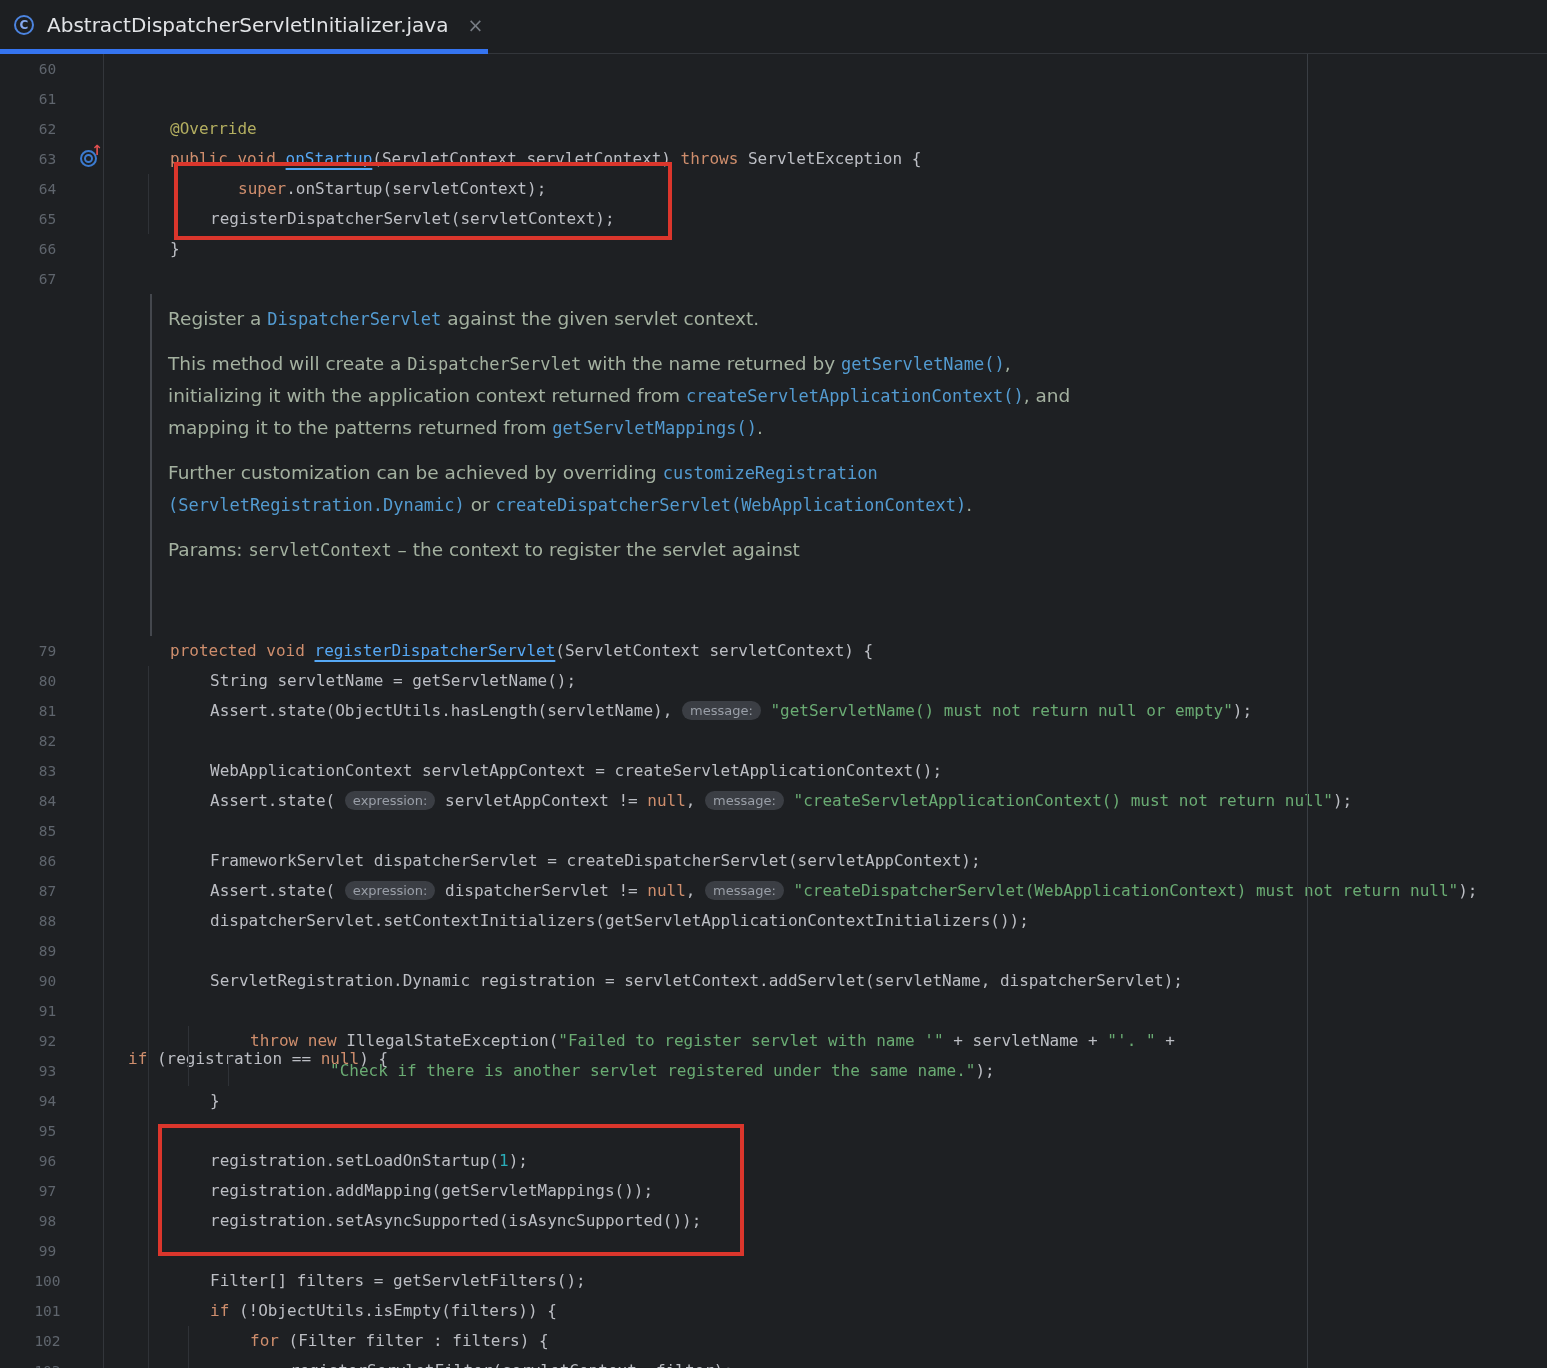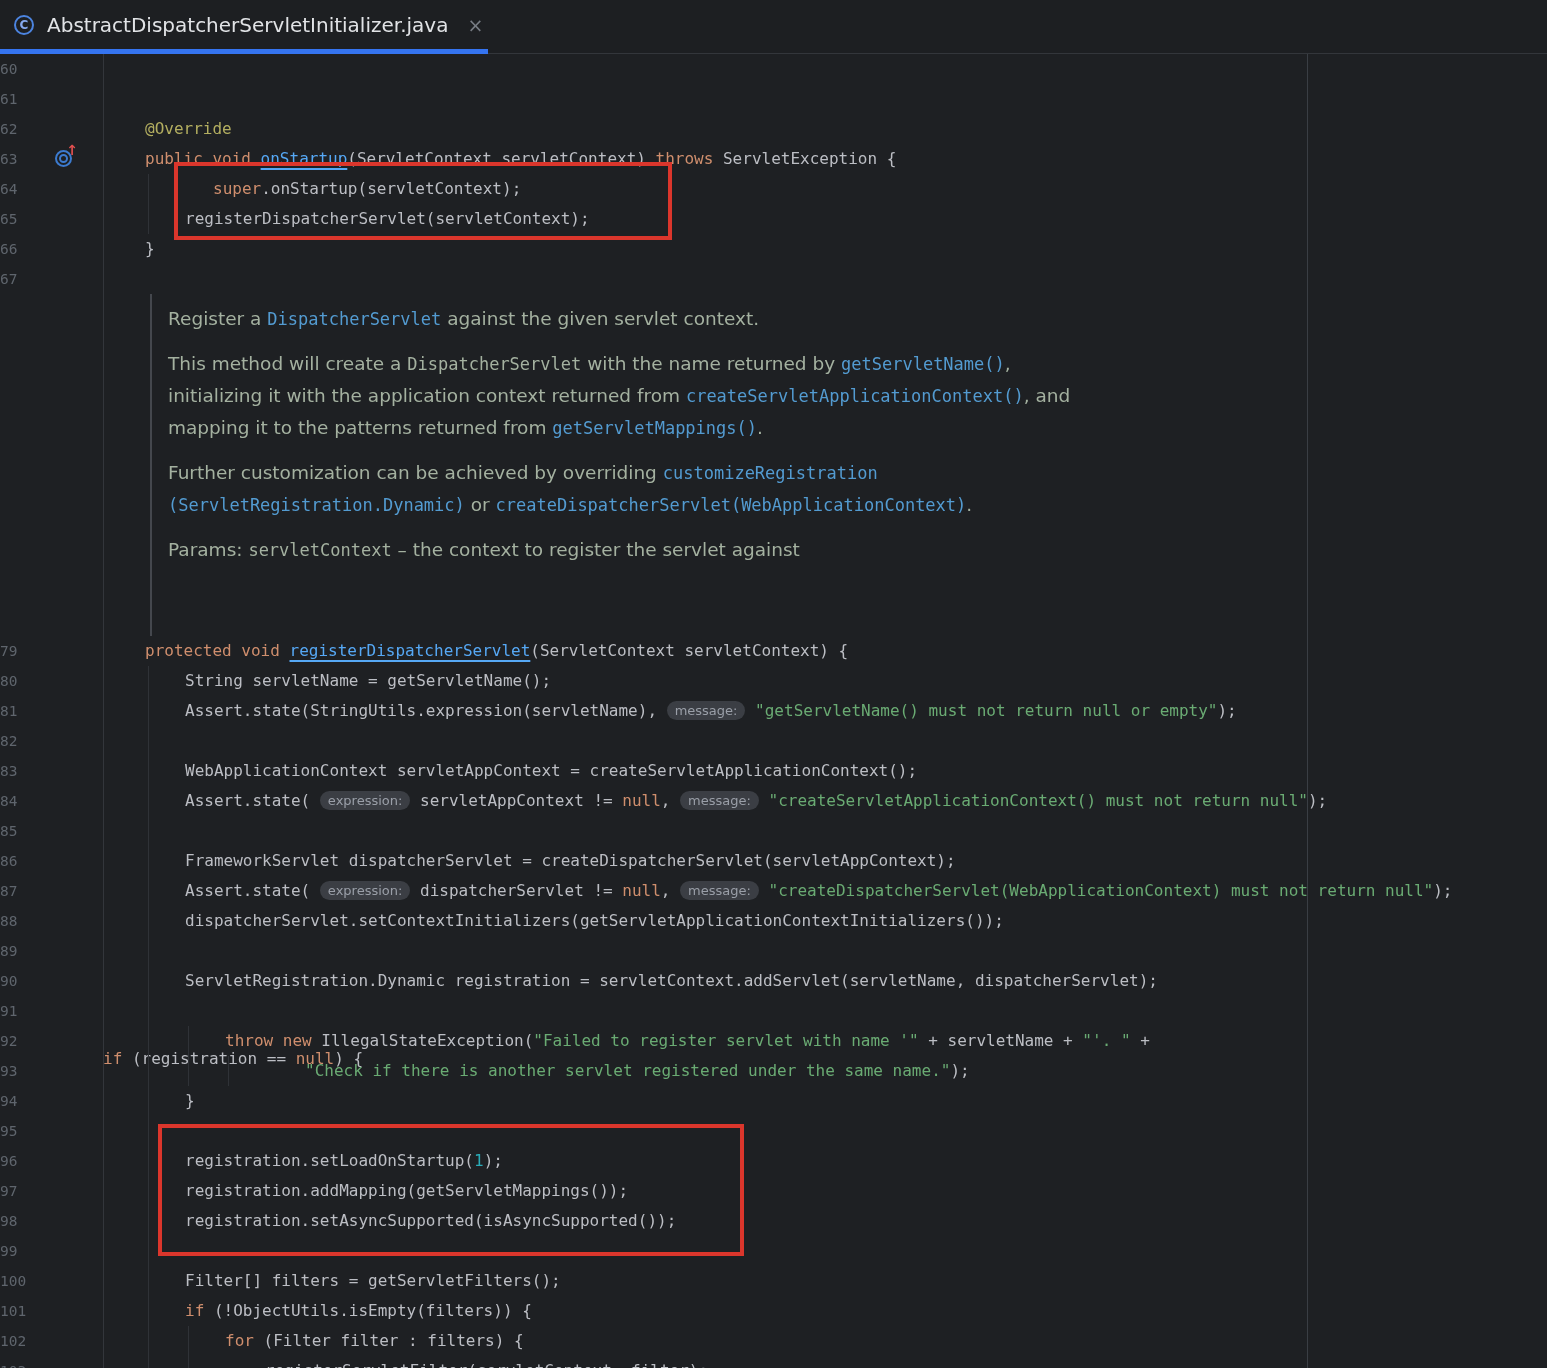--- a/index.html
+++ b/index.html
@@ -24,21 +24,21 @@
   .tab-underline{position:absolute;left:0;bottom:-1px;width:488px;height:5px;background:var(--accent);}
 
   
   #editor{position:relative;width:100%;height:1314px;}
   .vline{position:absolute;top:0;bottom:0;width:1px;pointer-events:none;}
   #gutter-border{left:103px;background:var(--border);}
   #margin-guide{left:1307px;background:var(--margin-guide);}
   .indent-guide{position:absolute;width:1px;background:var(--guide);pointer-events:none;}
 
   .row{display:flex;height:30px;line-height:30px;font-family:"DejaVu Sans Mono",monospace;font-size:16px;white-space:pre;}
-  .lineno{flex:0 0 45px;text-align:left;color:var(--lineno);font-size:14.5px;user-select:none;cursor:pointer;}
+  .lineno{flex:0 0 45px;text-align:center;color:var(--lineno);font-size:14.5px;user-select:none;cursor:pointer;margin-left:25px;}
   .gslot{flex:0 0 58px;position:relative;}
   .code{color:var(--text);cursor:text;}
   .tk-kw{color:var(--keyword);}
   .tk-decl{color:var(--method);text-decoration:underline;text-underline-offset:4px;text-decoration-thickness:1.5px;}
   .tk-ann{color:var(--annotation);}
   .tk-str{color:var(--string);}
   .tk-num{color:var(--number);}
   .tk-def{color:var(--text);}
   .tk-hint{display:inline-block;background:var(--hint-bg);color:var(--hint-text);
     font-family:"DejaVu Sans",sans-serif;font-size:13px;line-height:19px;border-radius:10px;
@@ -96,21 +96,21 @@
         <div class="row"><div class="lineno">66</div><div class="gslot"></div><div class="code" style="padding-left: 42px;"><span class="tk-def">}</span></div></div>
         <div class="row"><div class="lineno">67</div><div class="gslot"></div><div class="code" style="padding-left: 42px;"></div></div>
         <div class="doc-block">
           <p><span>Register a </span><span class="doc-link">DispatcherServlet</span><span> against the given servlet context.</span></p>
           <p><span>This method will create a </span><span class="doc-code">DispatcherServlet</span><span> with the name returned by </span><span class="doc-link">getServletName()</span><span>, initializing it with the application context returned from </span><span class="doc-link">createServletApplicationContext()</span><span>, and mapping it to the patterns returned from </span><span class="doc-link">getServletMappings()</span><span>.</span></p>
           <p><span>Further customization can be achieved by overriding </span><span class="doc-link">customizeRegistration​(ServletRegistration.Dynamic)</span><span> or </span><span class="doc-link">createDispatcherServlet​(WebApplicationContext)</span><span>.</span></p>
           <p class="doc-params"><span>Params: </span><span class="doc-code">servletContext</span><span> – the context to register the servlet against</span></p>
         </div>
         <div class="row"><div class="lineno">79</div><div class="gslot"></div><div class="code" style="padding-left: 42px;"><span class="tk-kw">protected void </span><span class="tk-decl">registerDispatcherServlet</span><span class="tk-def">(ServletContext servletContext) {</span></div></div>
         <div class="row"><div class="lineno">80</div><div class="gslot"></div><div class="code" style="padding-left: 82px;"><span class="tk-def">String servletName = getServletName();</span></div></div>
-        <div class="row"><div class="lineno">81</div><div class="gslot"></div><div class="code" style="padding-left: 82px;"><span class="tk-def">Assert.state(StringUtils.expression(servletName), </span><span class="tk-hint">message:</span><span class="tk-def"> </span><span class="tk-str">"getServletName() must not return null or empty"</span><span class="tk-def">);</span></div></div>
+        <div class="row"><div class="lineno">81</div><div class="gslot"></div><div class="code" style="padding-left: 82px;"><span class="tk-def">Assert.state(ObjectUtils.hasLength(servletName), </span><span class="tk-hint">message:</span><span class="tk-def"> </span><span class="tk-str">"getServletName() must not return null or empty"</span><span class="tk-def">);</span></div></div>
         <div class="row"><div class="lineno">82</div><div class="gslot"></div><div class="code" style="padding-left: 42px;"></div></div>
         <div class="row"><div class="lineno">83</div><div class="gslot"></div><div class="code" style="padding-left: 82px;"><span class="tk-def">WebApplicationContext servletAppContext = createServletApplicationContext();</span></div></div>
         <div class="row"><div class="lineno">84</div><div class="gslot"></div><div class="code" style="padding-left: 82px;"><span class="tk-def">Assert.state( </span><span class="tk-hint">expression:</span><span class="tk-def"> servletAppContext != </span><span class="tk-kw">null</span><span class="tk-def">, </span><span class="tk-hint">message:</span><span class="tk-def"> </span><span class="tk-str">"createServletApplicationContext() must not return null"</span><span class="tk-def">);</span></div></div>
         <div class="row"><div class="lineno">85</div><div class="gslot"></div><div class="code" style="padding-left: 42px;"></div></div>
         <div class="row"><div class="lineno">86</div><div class="gslot"></div><div class="code" style="padding-left: 82px;"><span class="tk-def">FrameworkServlet dispatcherServlet = createDispatcherServlet(servletAppContext);</span></div></div>
         <div class="row"><div class="lineno">87</div><div class="gslot"></div><div class="code" style="padding-left: 82px;"><span class="tk-def">Assert.state( </span><span class="tk-hint">expression:</span><span class="tk-def"> dispatcherServlet != </span><span class="tk-kw">null</span><span class="tk-def">, </span><span class="tk-hint">message:</span><span class="tk-def"> </span><span class="tk-str">"createDispatcherServlet(WebApplicationContext) must not return null"</span><span class="tk-def">);</span></div></div>
         <div class="row"><div class="lineno">88</div><div class="gslot"></div><div class="code" style="padding-left: 82px;"><span class="tk-def">dispatcherServlet.setContextInitializers(getServletApplicationContextInitializers());</span></div></div>
         <div class="row"><div class="lineno">89</div><div class="gslot"></div><div class="code" style="padding-left: 42px;"></div></div>
         <div class="row"><div class="lineno">90</div><div class="gslot"></div><div class="code" style="padding-left: 82px;"><span class="tk-def">ServletRegistration.Dynamic registration = servletContext.addServlet(servletName, dispatcherServlet);</span></div></div>
         <div class="row"><div class="lineno">91</div><div class="gslot"></div><div class="code" style=" margin-top: 48px;"><span class="tk-kw">if</span><span class="tk-def"> (registration == </span><span class="tk-kw">null</span><span class="tk-def">) {</span></div></div>

